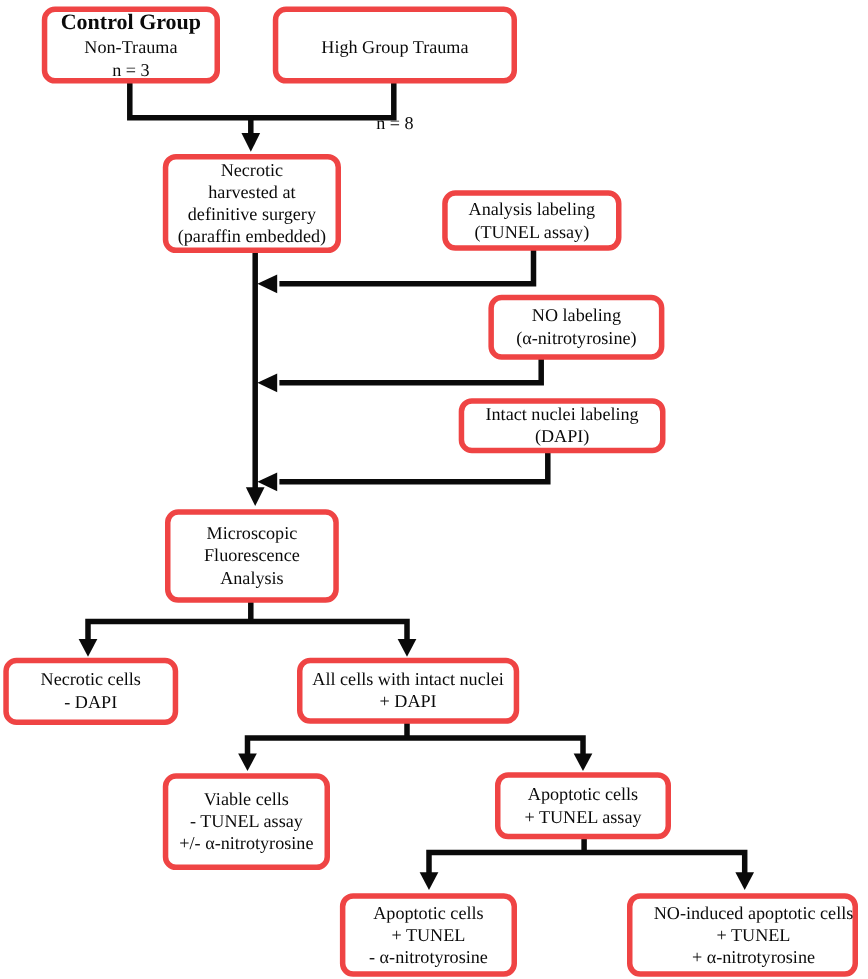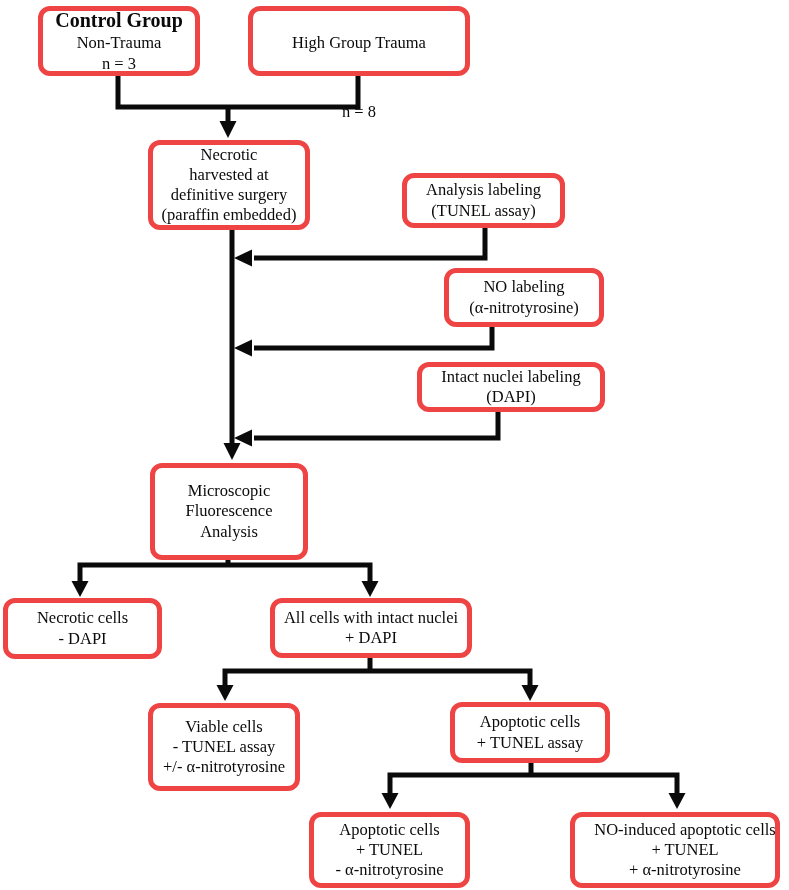--- a/index.html
+++ b/index.html
@@ -113,21 +113,21 @@
   <div class="node" style="left:412px; top:268px; width:160px; height:59px;margin-left:32px;">
     <span>NO labeling</span>
     <span>(α-nitrotyrosine)</span>
   </div>
 
   <div class="node" style="left:417px; top:362px; width:188px; height:50px;">
     <span>Intact nuclei labeling</span>
     <span>(DAPI)</span>
   </div>
 
-  <div class="node" style="left:150px; top:463px; width:158px; height:97px;align-items:center;">
+  <div class="node" style="left:150px; top:463px; width:158px; height:85px;align-items:center;">
     <span>Microscopic</span>
     <span>Fluorescence</span>
     <span>Analysis</span>
   </div>
 
   <div class="node" style="left:3px; top:598px; width:159px; height:61px;">
     <span>Necrotic cells</span>
     <span>- DAPI</span>
   </div>
 

